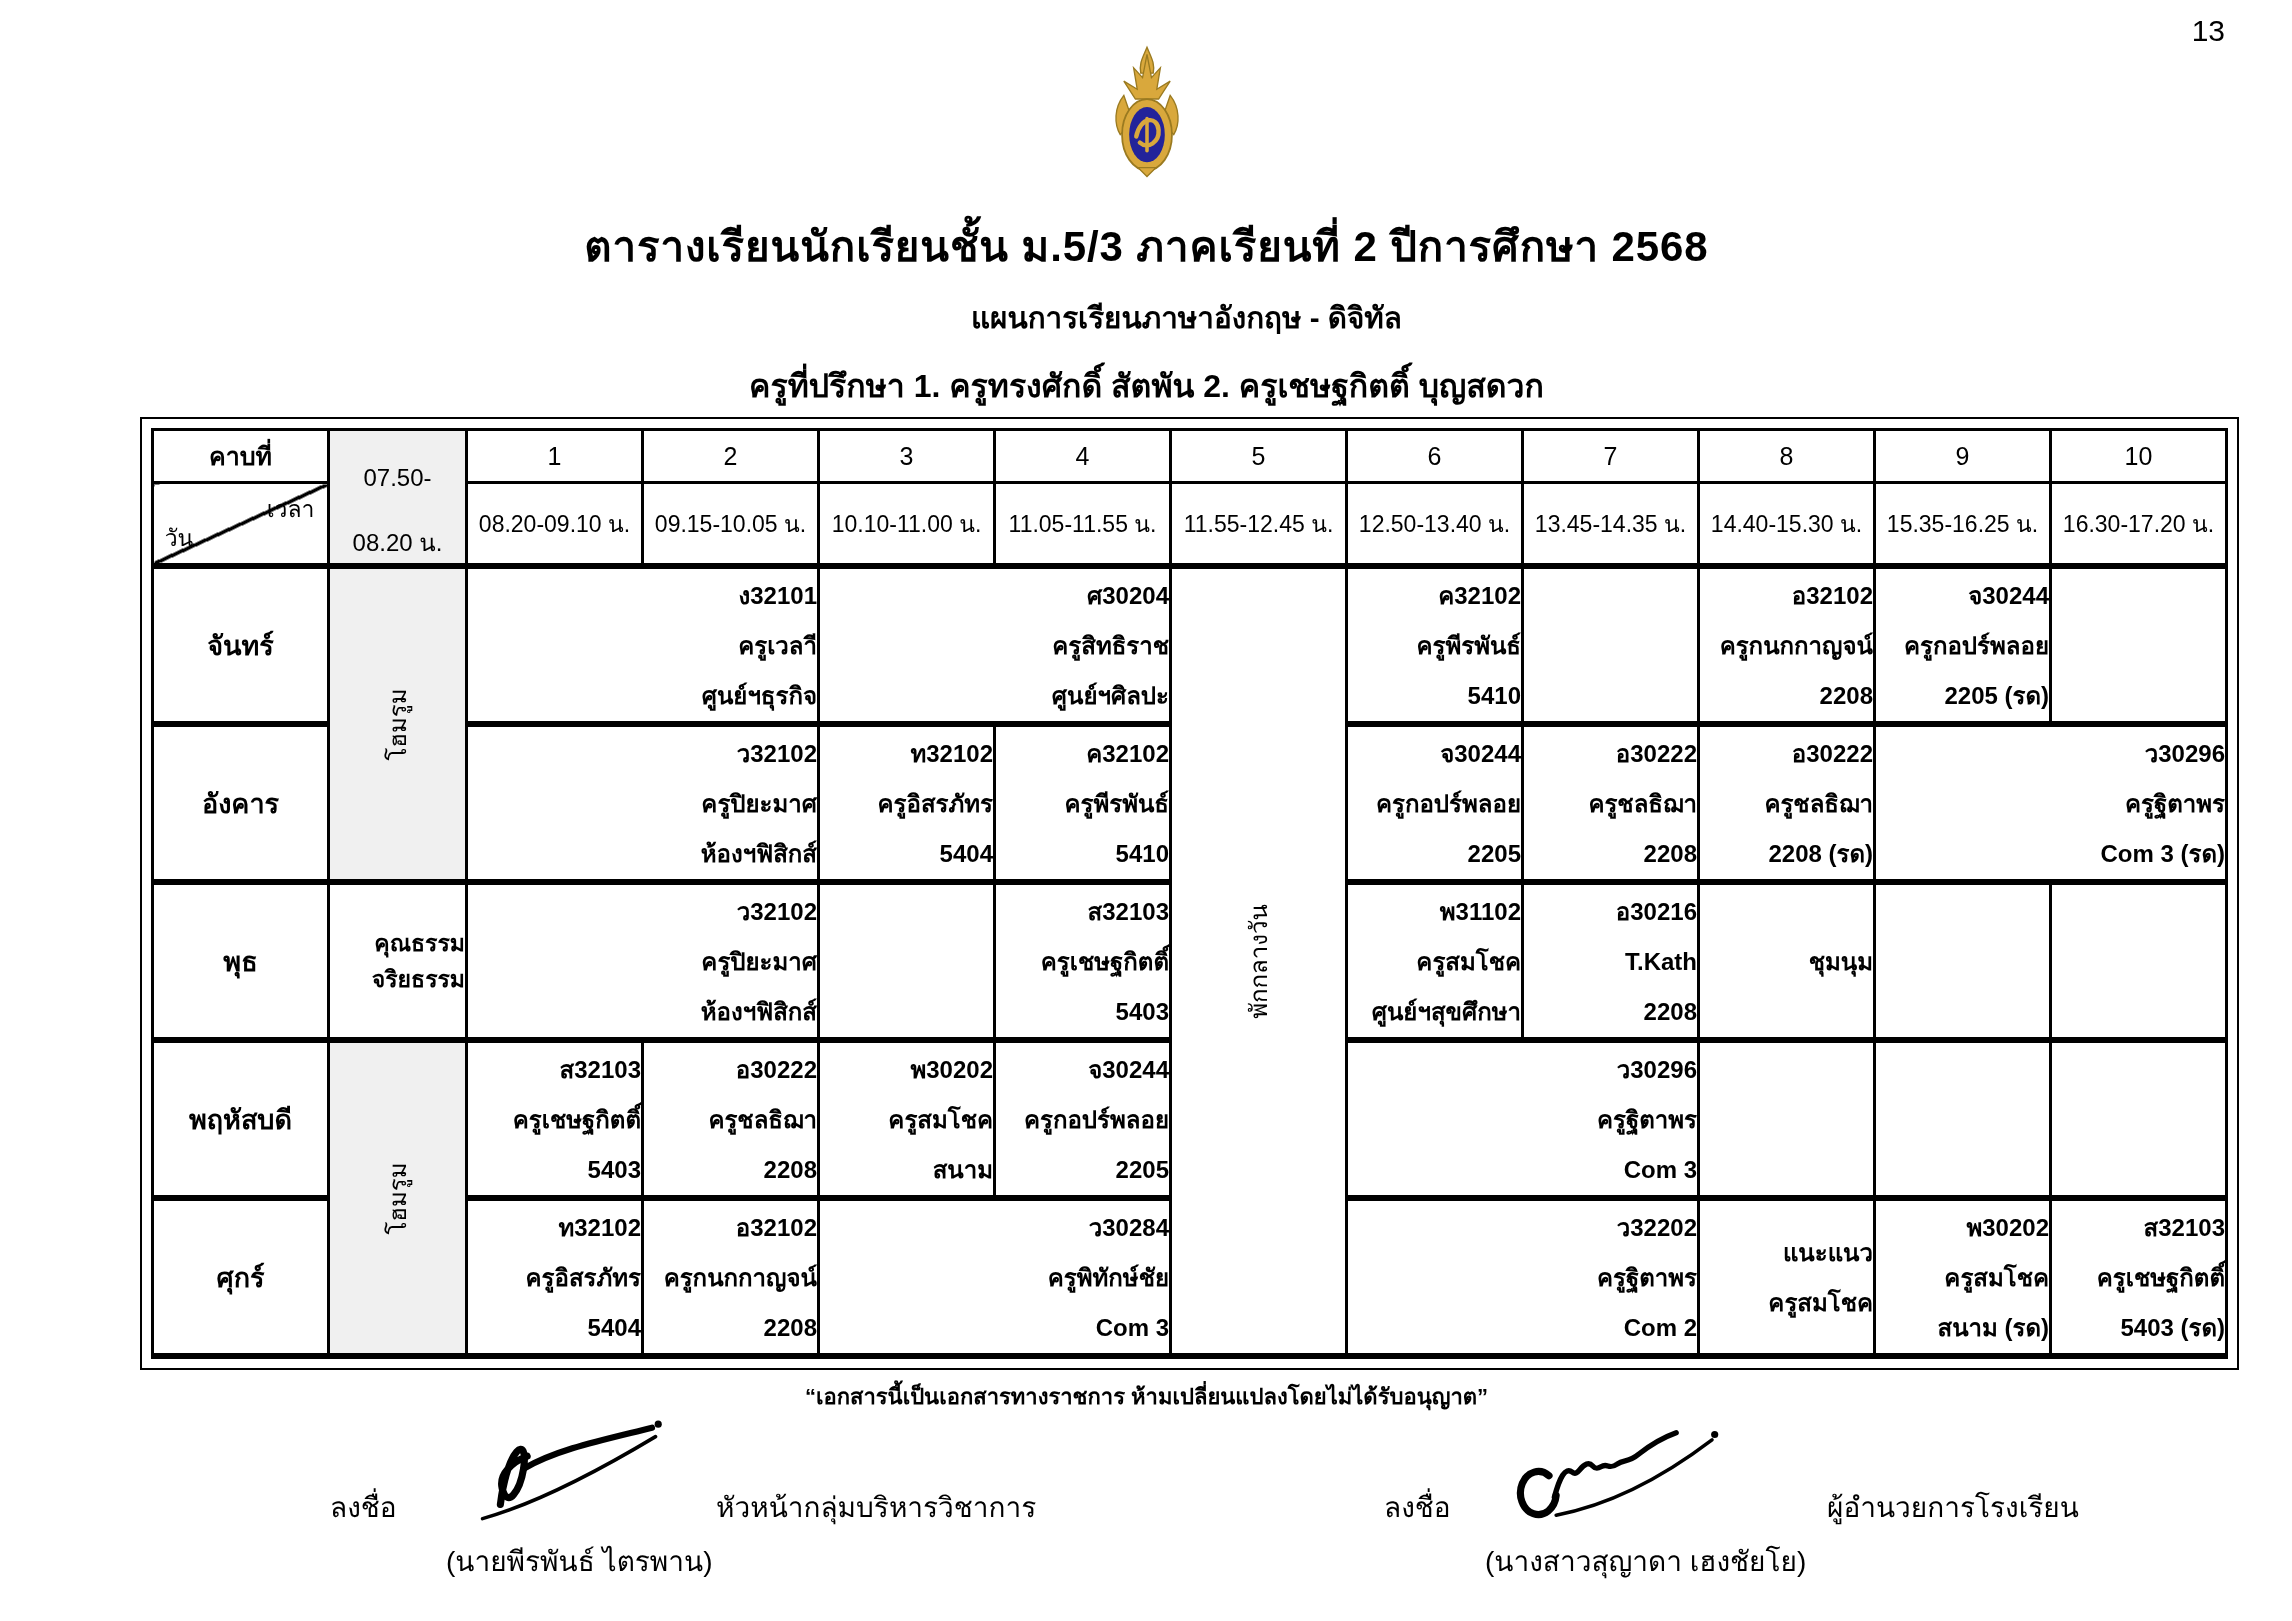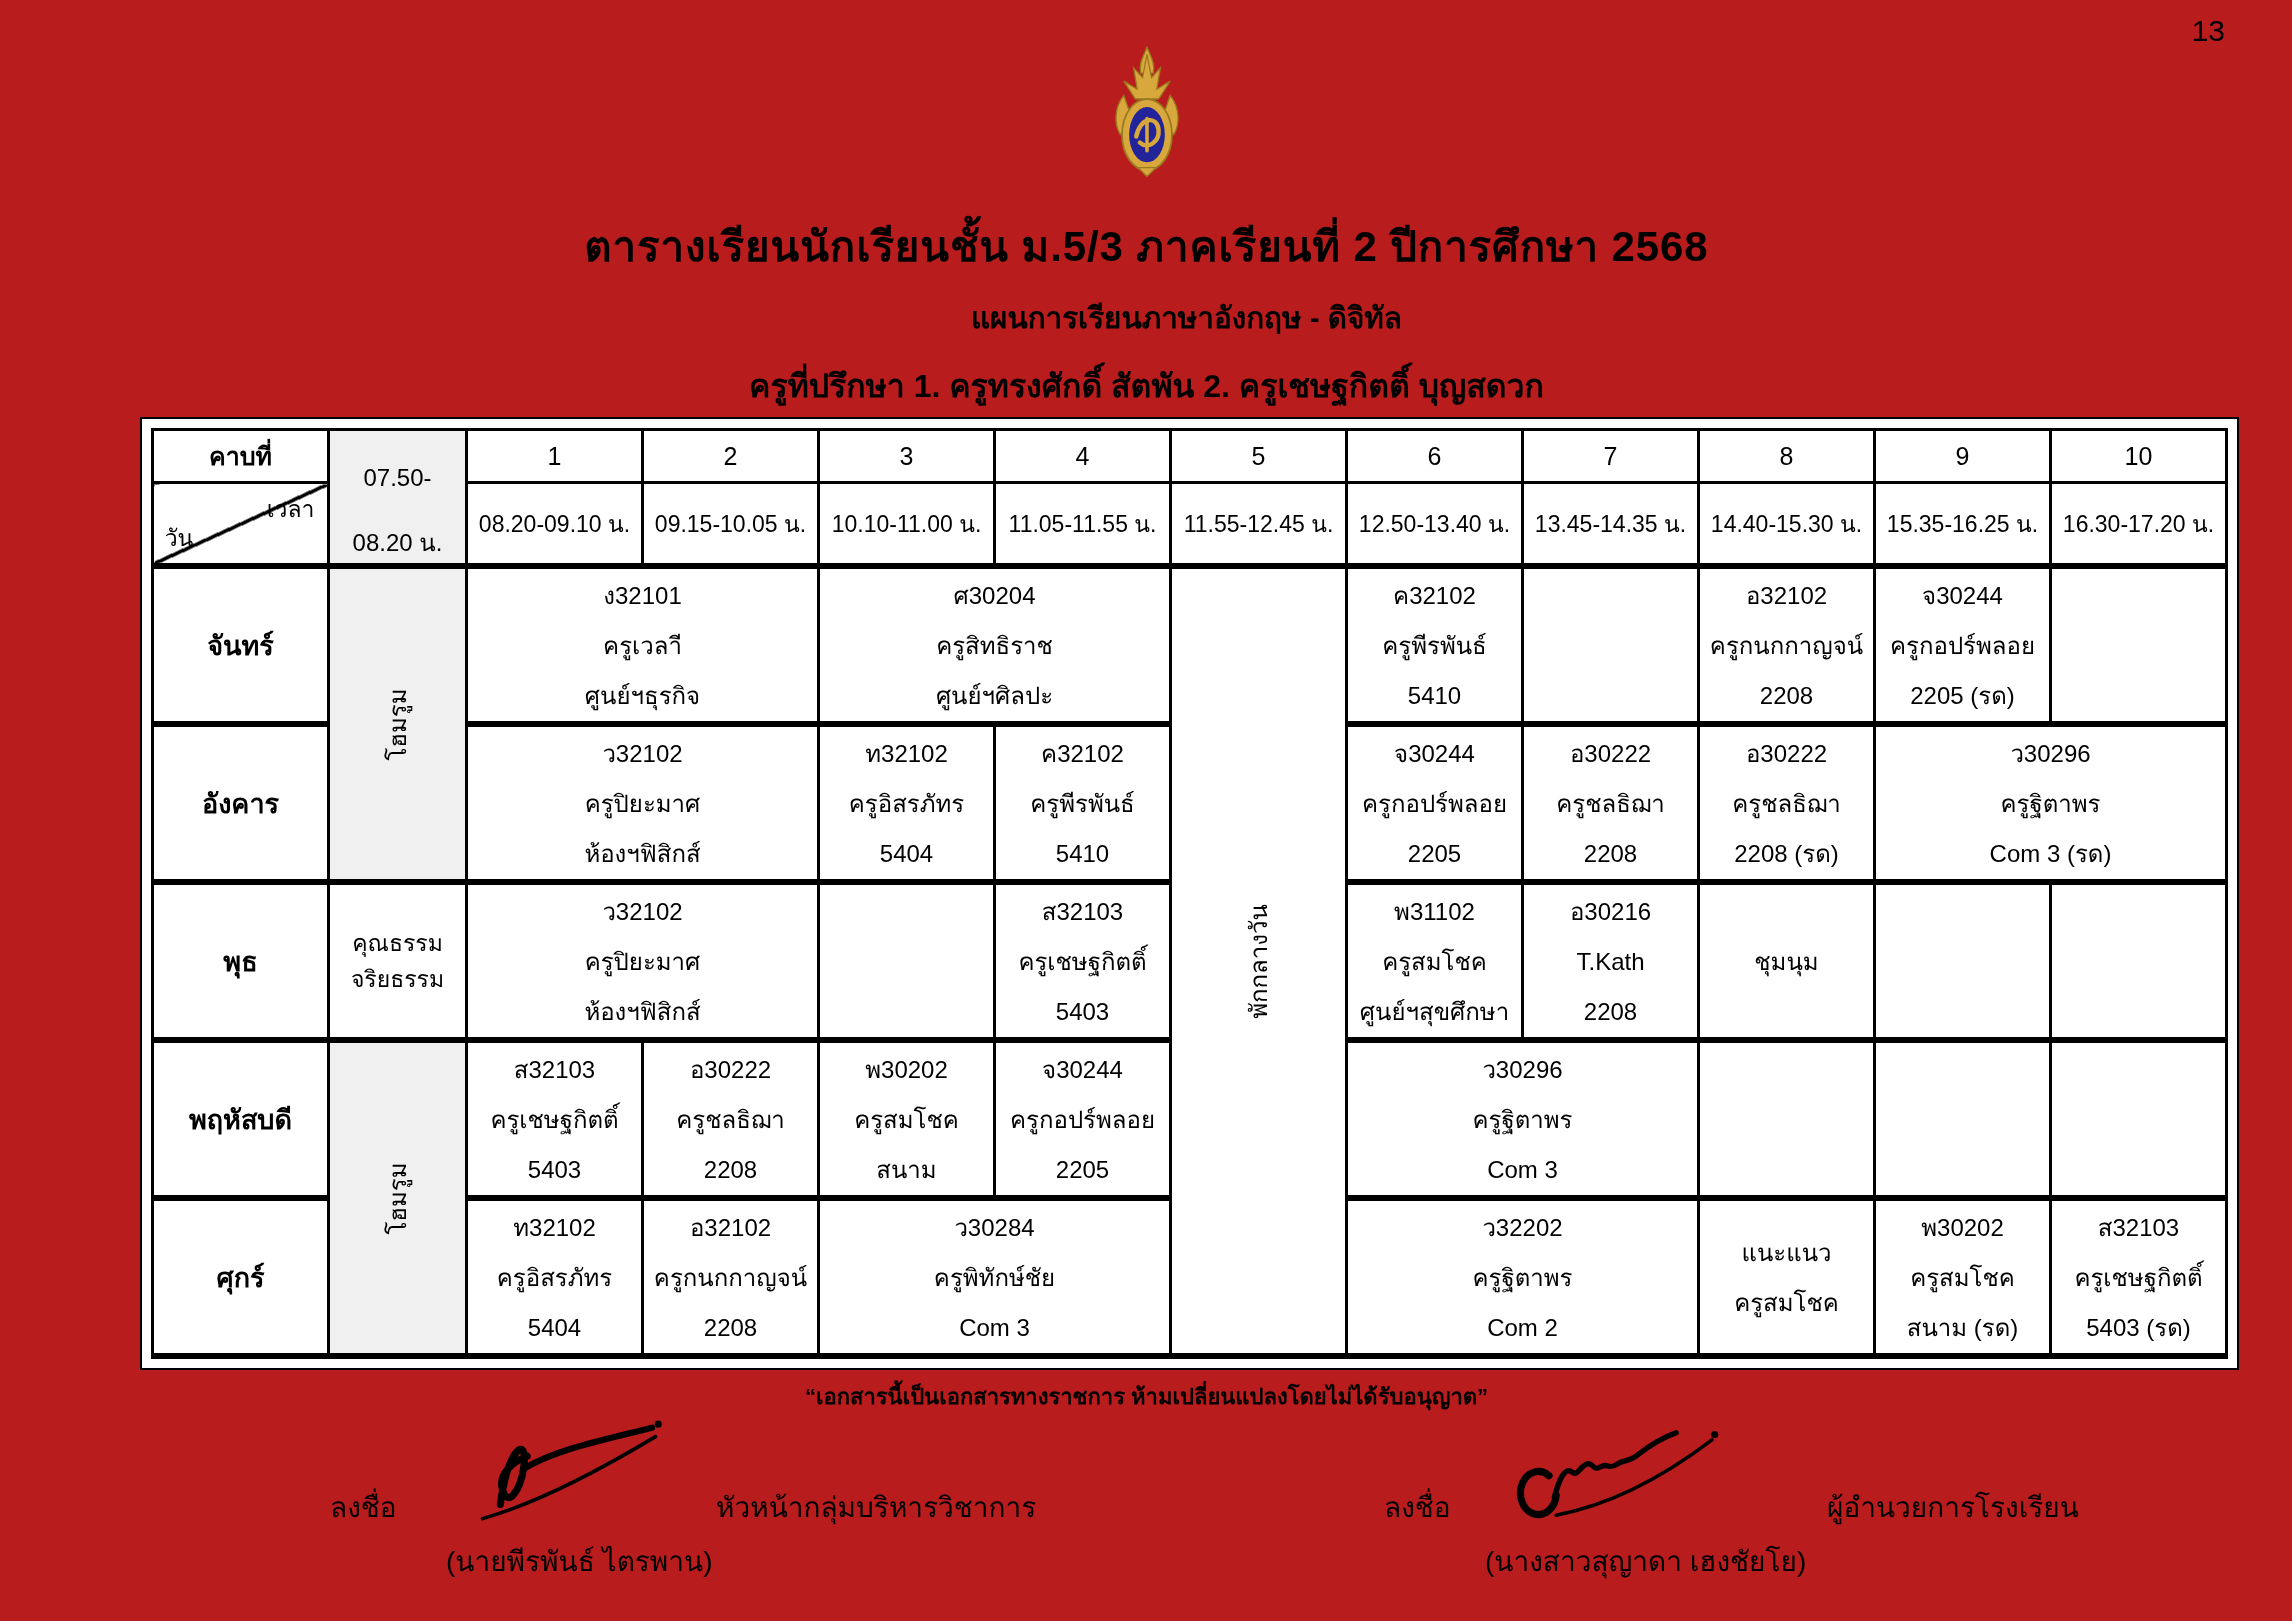--- a/index.html
+++ b/index.html
@@ -1,17 +1,17 @@
 <!DOCTYPE html>
 <html style="font-size:14.3px"><head>
 <meta charset="utf-8">
 <style>
   html,body{margin:0;padding:0;background:#888;}
   #page{
-    position:relative;width:2293px;height:1622px;background:#b91c1c;
+    position:relative;width:2293px;height:1622px;background:#ffffff;
     font-family:"Liberation Sans","DejaVu Sans",sans-serif;color:#000;overflow:hidden;
   }
   #page-number{position:absolute;top:14.3px;right:68px;font-size:30px;}
   #logo{position:absolute;top:45px;left:50%;transform:translateX(-50%);}
   #title{position:absolute;top:213px;left:0;width:100%;text-align:center;font-size:42px;font-weight:bold;letter-spacing:0.9px;}
   #subtitle{position:absolute;top:294px;left:0;width:100%;text-align:center;font-size:29.6px;font-weight:bold;margin-left:40px;}
   #advisors{position:absolute;top:360px;left:0;width:100%;text-align:center;font-size:32px;font-weight:bold;}
 
   #table-frame{position:absolute;top:417px;left:140px;border:2.7px solid #000;padding:9px;background:#fff;}
   table{border-collapse:collapse;table-layout:fixed;width:2069px;background:#fff;}
@@ -25,21 +25,21 @@
   .pnum{font-size:25px;}
   .ptime{font-size:23px;}
   .morning-head{font-size:24px;}
   .mh-line{line-height:39px;margin-top:26px;}
   .corner-diag{position:relative;
     background-image:linear-gradient(to bottom right,transparent calc(50% - 1.8px),#000 calc(50% - 1.8px),#000 calc(50% + 1.8px),transparent calc(50% + 1.8px));}
   .lbl-time{position:absolute;top:7.2px;right:12.5px;font-size:23px;}
   .lbl-day{position:absolute;bottom:7.2px;left:10.7px;font-size:23px;}
   .day-cell{font-weight:bold;font-size:27px;}
   .slot{font-size:24px;}
-  .slot-lines{display:flex;flex-direction:column;align-items:center;justify-content:center;gap:23px;}
+  .slot-lines{display:flex;flex-direction:column;align-items:flex-end;justify-content:center;gap:23px;font-weight:bold;}
   .slot-lines.tight{gap:9px;font-size:23px;}
   .cell-line{line-height:27px;white-space:nowrap;}
   .rot-text{display:inline-block;transform:rotate(-90deg);white-space:nowrap;font-size:24px;}
   .lunch-cell{background:#fff;}
 
   #note{position:absolute;top:1379px;left:0;width:100%;text-align:center;font-size:22px;font-weight:bold;}
   .sig-label{position:absolute;font-size:28px;}
   .sig-title{position:absolute;font-size:28px;}
   .sig-name{position:absolute;font-size:28px;}
   .sig-svg{position:absolute;}

